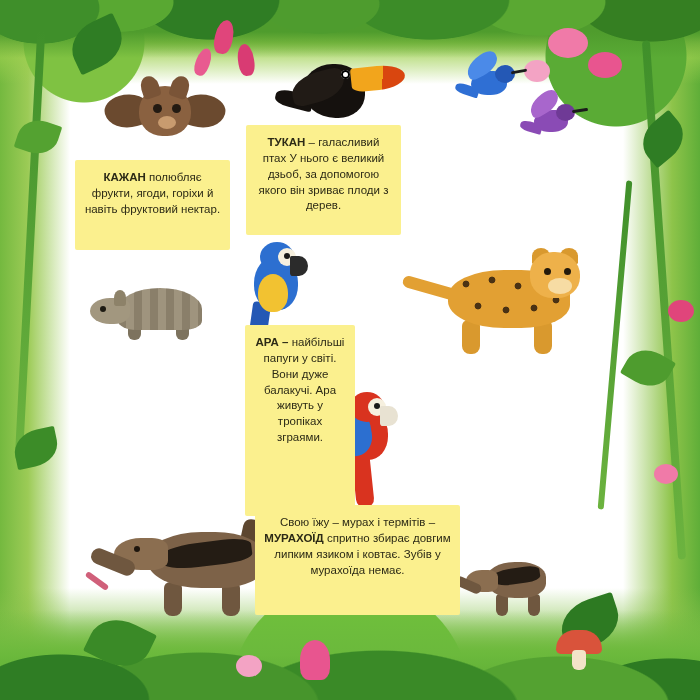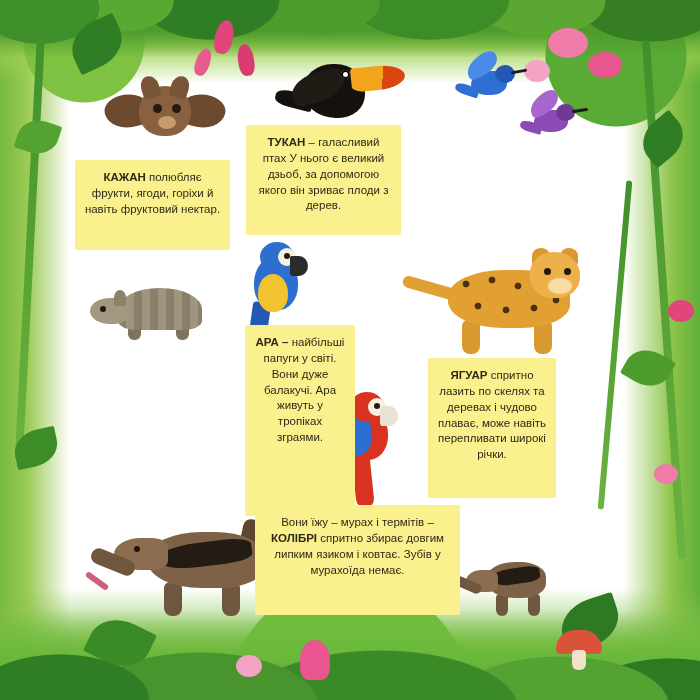--- a/index.html
+++ b/index.html
@@ -599,21 +599,18 @@
   <div class="card card-toucan">
     <span class="hl">ТУКАН</span><span> – галасливий птах У нього є великий дзьоб, за допомогою якого він зриває плоди з дерев.</span>
   </div>
 
 
 
   <div class="card card-ara">
     <span class="hl">АРА –</span><span> найбільші папуги у світі. Вони дуже балакучі. Ара живуть у тропіках зграями.</span>
   </div>
 
-  <div class="card card-jaguar">
-    <span class="hl">ЯГУАР</span><span> спритно лазить по скелях та деревах і чудово плаває, може навіть перепливати широкі річки.</span>
-  </div>
 
   <div class="card card-anteater">
-    <span>Вони їжу – мурах і термітів – </span><span class="hl">КОЛІБРІ</span><span> спритно збирає довгим липким язиком і ковтає. Зубів у мурахоїда немає.</span>
+    <span>Свою їжу – мурах і термітів – </span><span class="hl">МУРАХОЇД</span><span> спритно збирає довгим липким язиком і ковтає. Зубів у мурахоїда немає.</span>
   </div>
 
 </div>
 
 </body></html>

